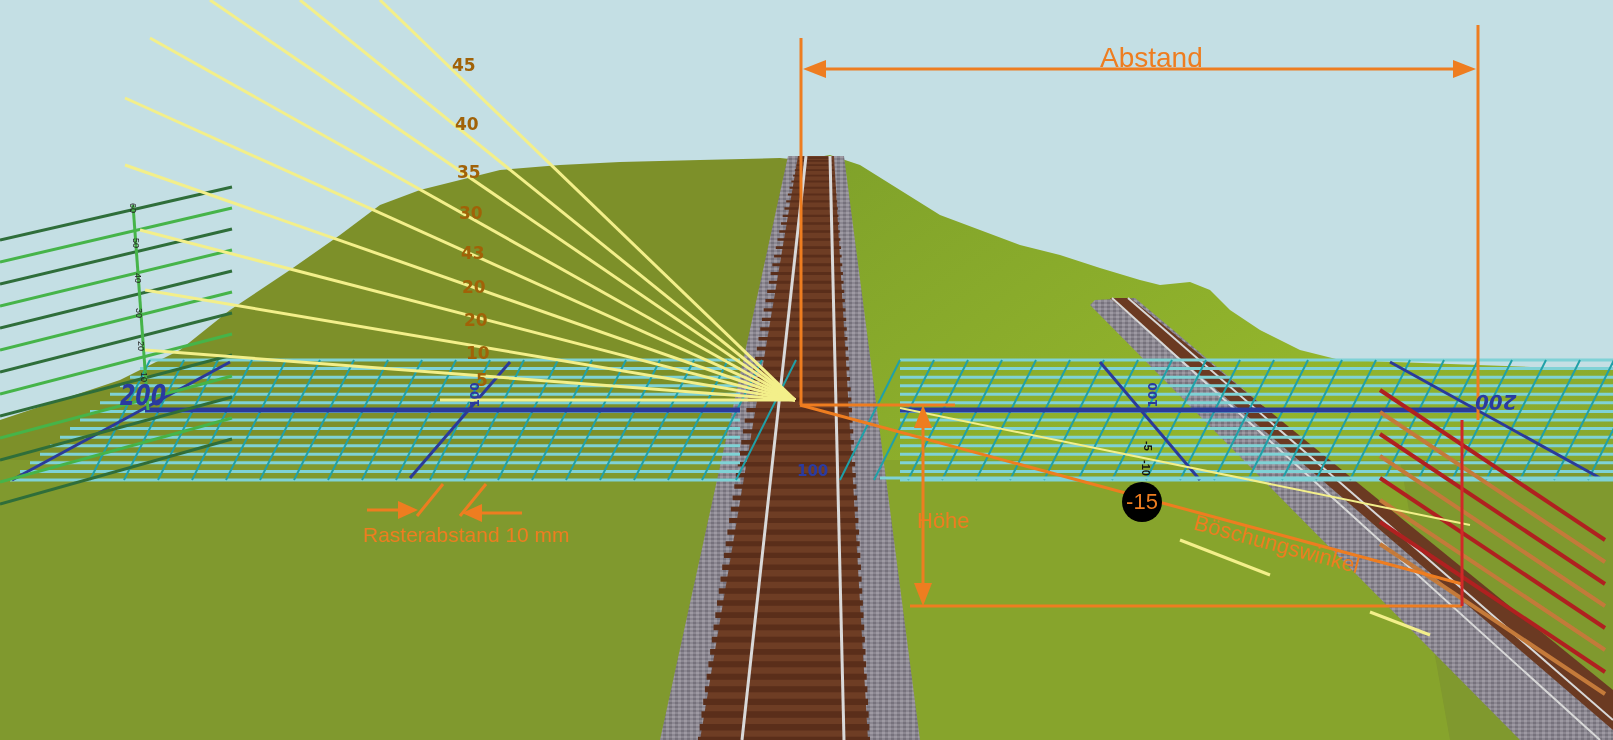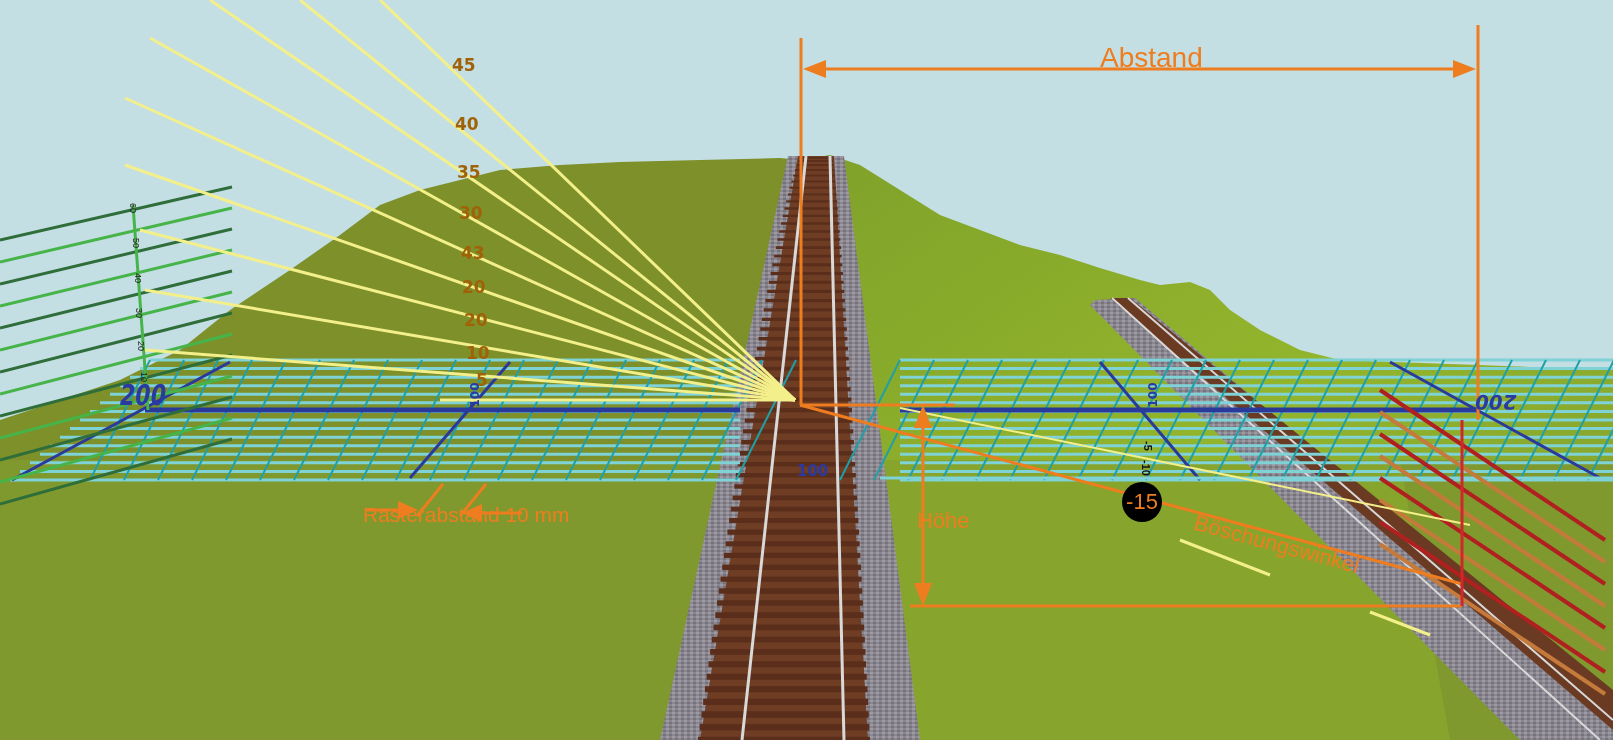--- a/index.html
+++ b/index.html
@@ -294,13 +294,13 @@
 <div class="lbl" style="left:136px;top:341px;font-size:9px;color:#222;transform:rotate(90deg);">20</div>
 <div class="lbl" style="left:139px;top:372px;font-size:9px;color:#222;transform:rotate(90deg);">10</div>
 
 <div class="lbl" style="left:1143px;top:440px;font-size:11px;color:#111;font-weight:bold;transform:rotate(90deg);">-5</div>
 <div class="lbl" style="left:1138px;top:462px;font-size:11px;color:#111;font-weight:bold;transform:rotate(90deg);">-10</div>
 
 <div class="lbl ann" style="left:1100px;top:42px;font-size:28px;">Abstand</div>
 <div class="lbl ann" style="left:917px;top:508px;font-size:22px;">Höhe</div>
 <div class="lbl ann" style="left:1198px;top:510px;font-size:22px;transform-origin:0 0;transform:rotate(15deg);">Böschungswinkel</div>
 <div class="badge" style="left:1122px;top:482px;">-15</div>
-<div class="lbl ann" style="left:363px;top:503px;font-size:21px;text-align:right;">Rasterabstand 10 mm</div>
+<div class="lbl ann" style="left:363px;top:523px;font-size:21px;text-align:right;">Rasterabstand 10 mm</div>
 
 </body></html>

